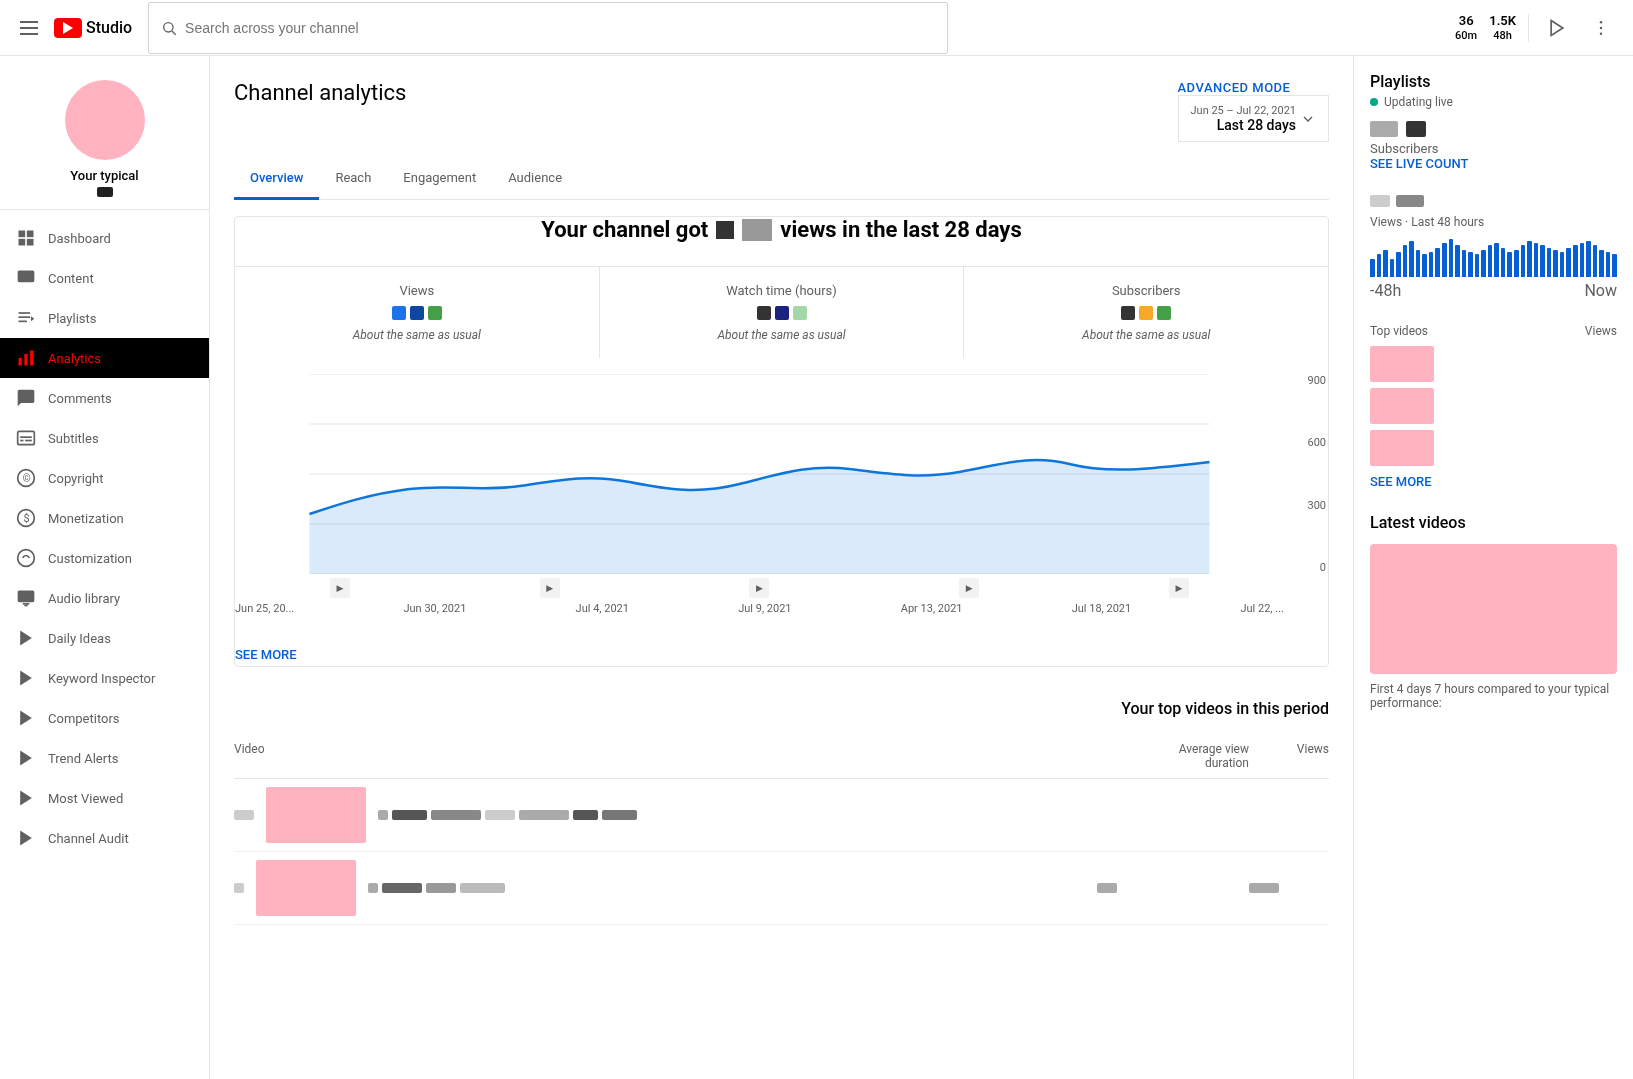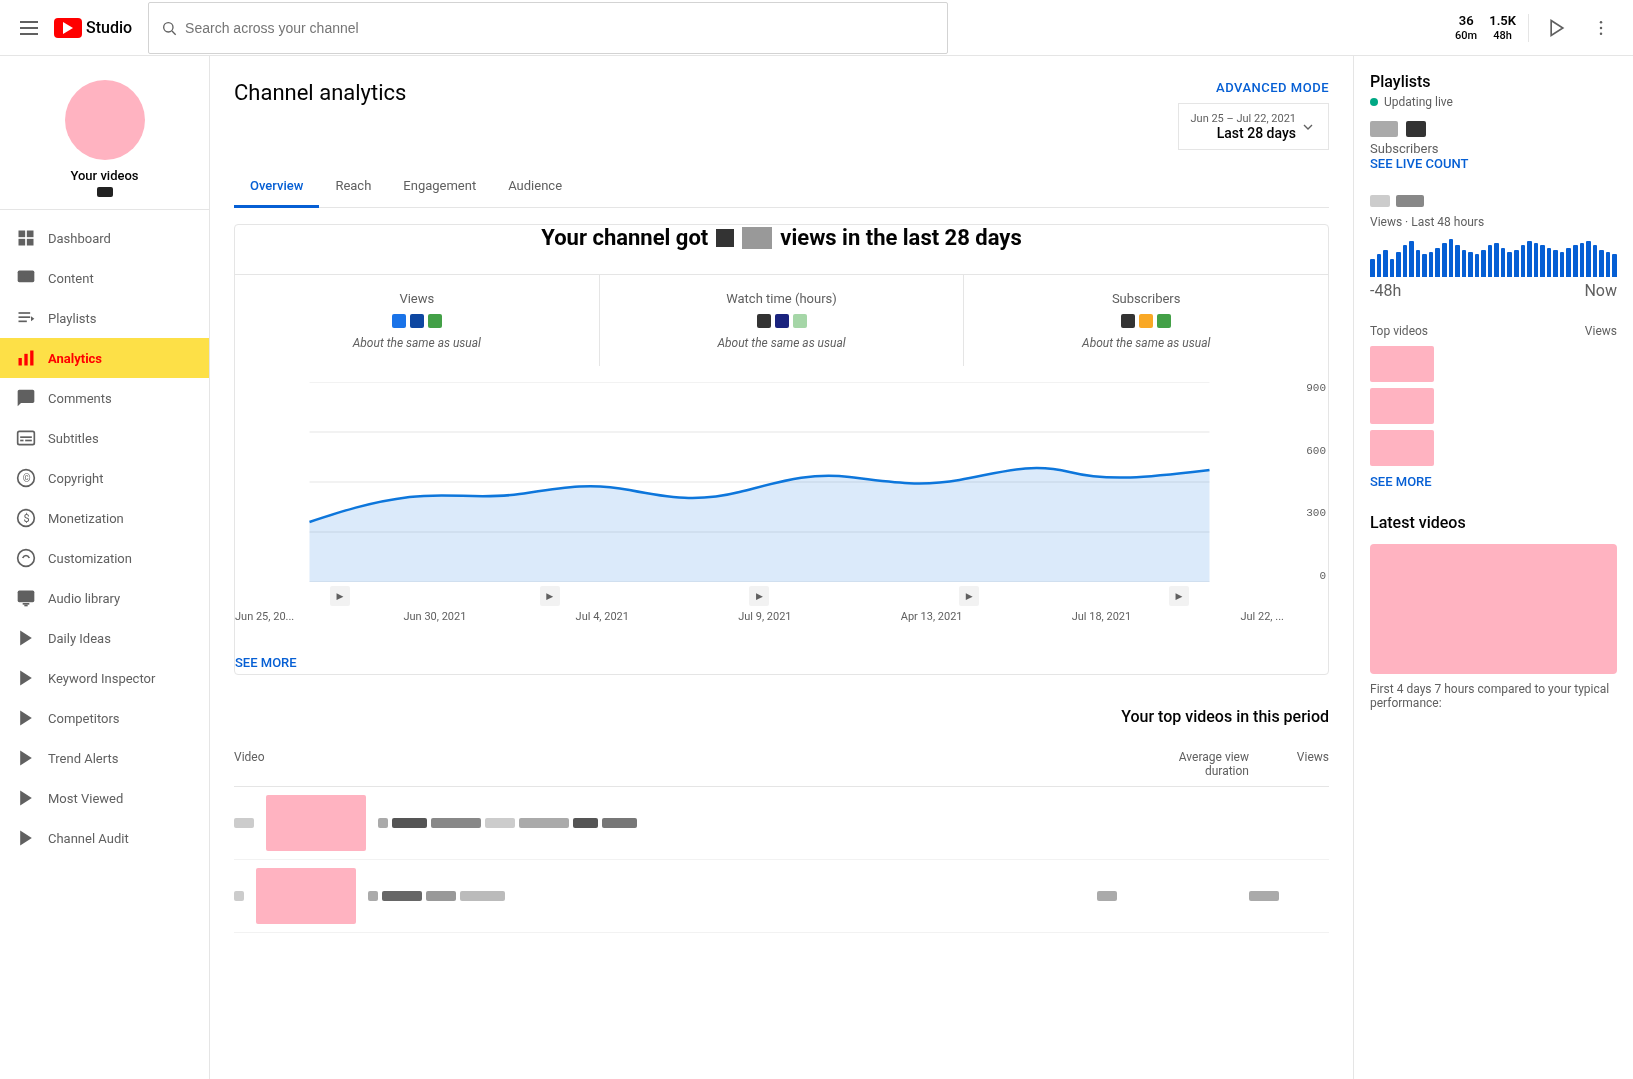--- a/index.html
+++ b/index.html
@@ -25,21 +25,21 @@
     
     .app-body { display: flex; flex: 1; overflow: hidden; }
 
     
     .sidebar { width: 210px; flex-shrink: 0; border-right: 1px solid #e5e5e5; overflow-y: auto; padding: 8px 0; background: #fff; }
     .channel-info { display: flex; flex-direction: column; align-items: center; padding: 16px 0 12px; border-bottom: 1px solid #e5e5e5; margin-bottom: 8px; }
     .avatar { width: 80px; height: 80px; border-radius: 50%; background: #ffb3c1; }
     .channel-name { font-size: 13px; font-weight: 500; margin-top: 8px; color: #030303; }
     .channel-sub-icon { width: 16px; height: 10px; background: #222; border-radius: 2px; margin-top: 4px; }
     .nav-item { display: flex; align-items: center; gap: 12px; padding: 0 16px; height: 40px; cursor: pointer; color: #606060; font-size: 13px; border-radius: 0; }
-    .nav-item.active { color: #ff0000; font-weight: 700; background: #fde047; }
+    .nav-item.active { color: #ff0000; font-weight: 400; background: #000000; }
     .nav-icon { width: 20px; height: 20px; flex-shrink: 0; display: flex; align-items: center; justify-content: center; }
     .nav-icon svg { width: 20px; height: 20px; }
 
     
     .main { flex: 1; overflow-y: auto; padding: 24px 24px; background: #fff; }
     .page-header { display: flex; justify-content: space-between; align-items: flex-start; margin-bottom: 16px; }
     .page-title { font-size: 22px; font-weight: 400; color: #030303; }
     .advanced-mode-btn { color: #065fd4; font-size: 13px; font-weight: 500; cursor: pointer; text-transform: uppercase; letter-spacing: 0.5px; }
 
     
@@ -163,21 +163,21 @@
         </svg>
     </div>
   </div>
 </div>
 
 <div class="app-body">
 
   <div class="sidebar">
     <div class="channel-info">
       <div class="avatar"></div>
-      <div class="channel-name">Your videos</div>
+      <div class="channel-name">Your typical</div>
       <div class="channel-sub-icon"></div>
     </div>
 
     <div class="nav-item">
       <div class="nav-icon">
         <svg viewBox="0 0 24 24" fill="currentColor">
             <rect x="3" y="3" width="8" height="8"></rect>
             <rect x="13" y="3" width="8" height="8"></rect>
             <rect x="3" y="13" width="8" height="8"></rect>
             <rect x="13" y="13" width="8" height="8"></rect>
@@ -317,21 +317,21 @@
             <polygon points="5 3 19 12 5 21 5 3"></polygon>
           </svg>
       </div>
       <span>Channel Audit</span>
     </div>
   </div>
 
   <div class="main">
     <div class="page-header">
       <h1 class="page-title">Channel analytics</h1>
-      <div style="display:flex; flex-direction:column; align-items:flex-end; gap:8px;">
+      <div style="display:flex; flex-direction:column; ">
         <span class="advanced-mode-btn">ADVANCED MODE</span>
         <div class="date-range">
           <div class="date-range-text">
             <div class="date-line">Jun 25 – Jul 22, 2021</div>
             <div class="period-line">Last 28 days</div>
           </div>
           <svg width="16" height="16" viewBox="0 0 24 24" fill="none" stroke="#606060" stroke-width="2">
               <polyline points="6 9 12 15 18 9"></polyline>
             </svg>
         </div>
@@ -379,21 +379,21 @@
             <div class="dot" style="background:#333"></div>
             <div class="dot" style="background:#f9a825"></div>
             <div class="dot" style="background:#43a047"></div>
           </div>
           <div class="metric-note">About the same as usual</div>
         </div>
       </div>
 
       
       <div class="chart-area">
-        <div style="position:relative; padding-right: 44px; font-family: Liberation Mono, monospace;">
+        <div style="position:relative; padding-right: 44px;">
           <svg viewBox="0 0 900 200" width="100%" height="200" style="display:block;">
 
             <line x1="0" y1="0" x2="900" y2="0" stroke="#e5e5e5" stroke-width="1"></line>
             <line x1="0" y1="50" x2="900" y2="50" stroke="#e5e5e5" stroke-width="1"></line>
             <line x1="0" y1="100" x2="900" y2="100" stroke="#e5e5e5" stroke-width="1"></line>
             <line x1="0" y1="150" x2="900" y2="150" stroke="#e5e5e5" stroke-width="1"></line>
             <line x1="0" y1="200" x2="900" y2="200" stroke="#e5e5e5" stroke-width="1"></line>
 
             <path d="M0,140 C30,130 60,120 100,115 C140,110 170,118 210,112 C250,106 280,100 320,108 C360,116 390,120 430,110 C470,100 500,90 540,95 C580,100 610,105 650,98 C690,91 720,80 760,90 C800,100 840,95 900,88 L900,200 L0,200 Z" fill="rgba(13,116,219,0.15)" stroke="none"></path>
 

